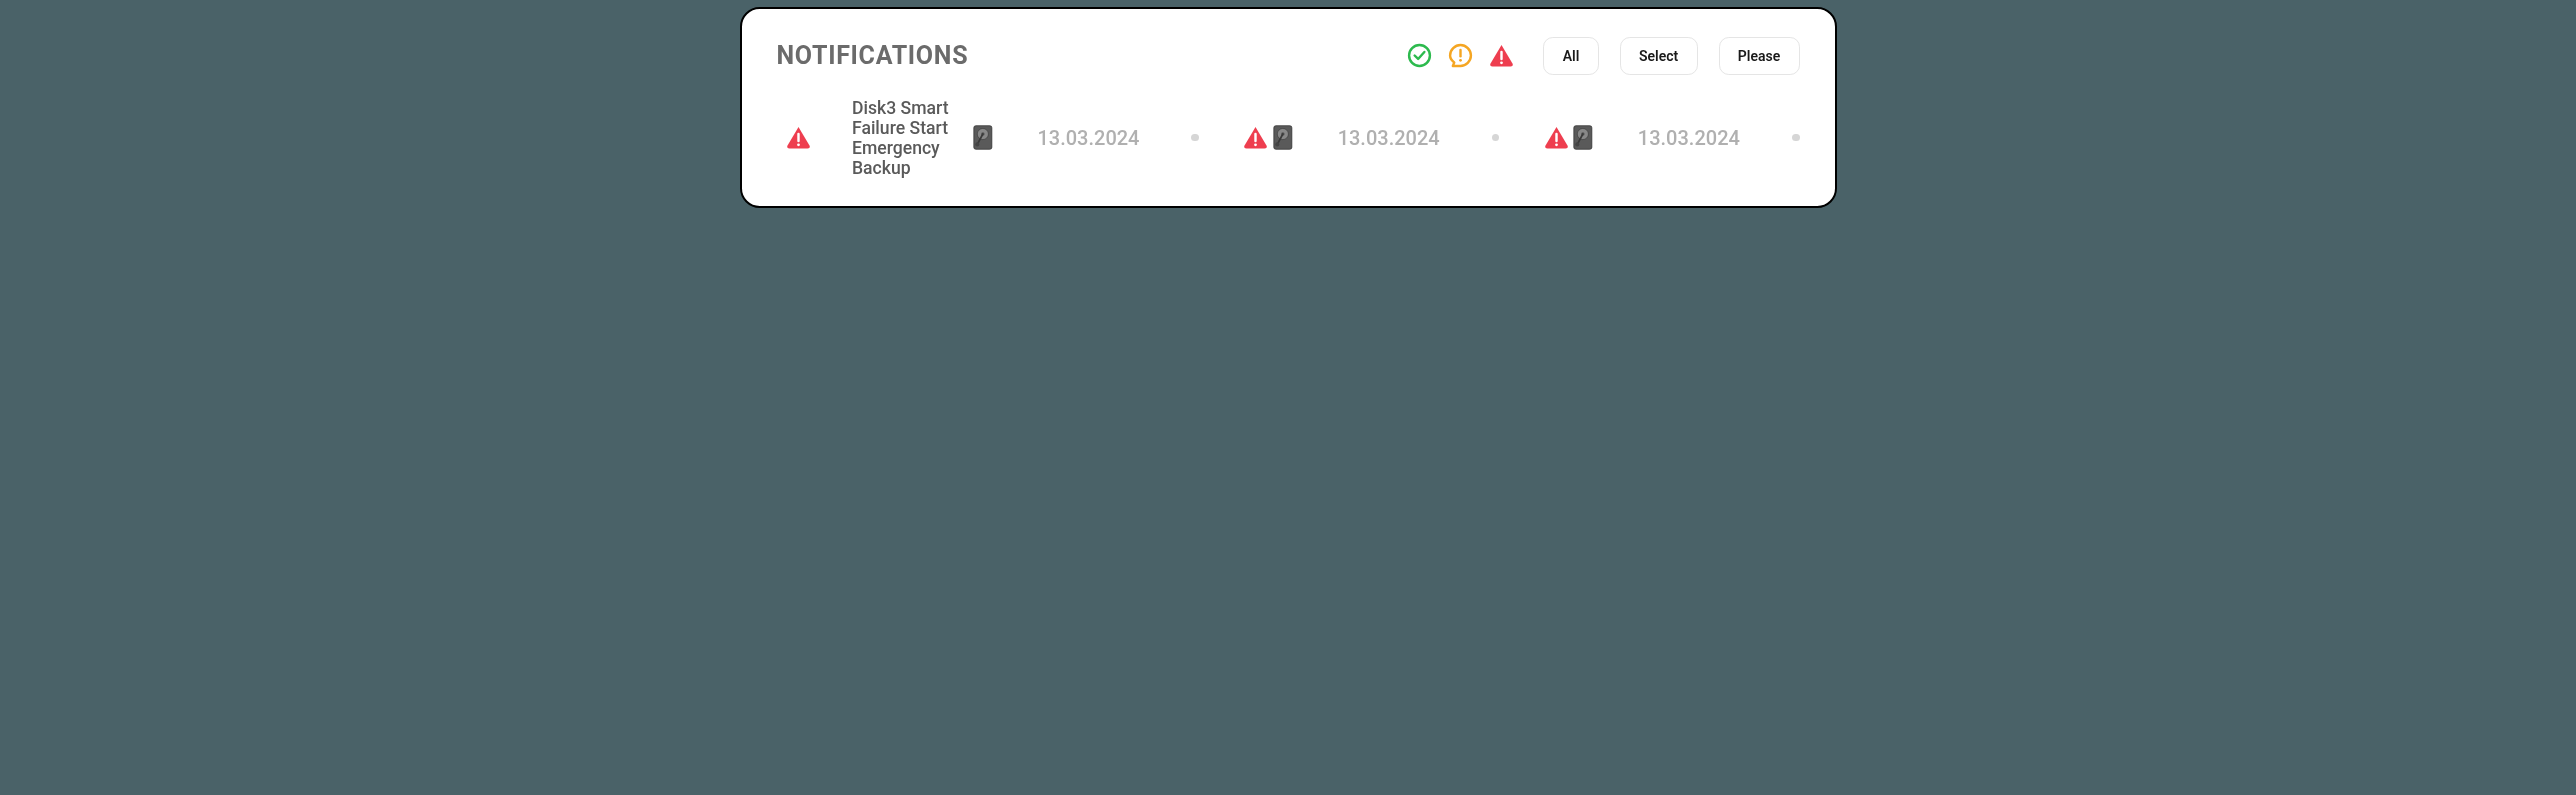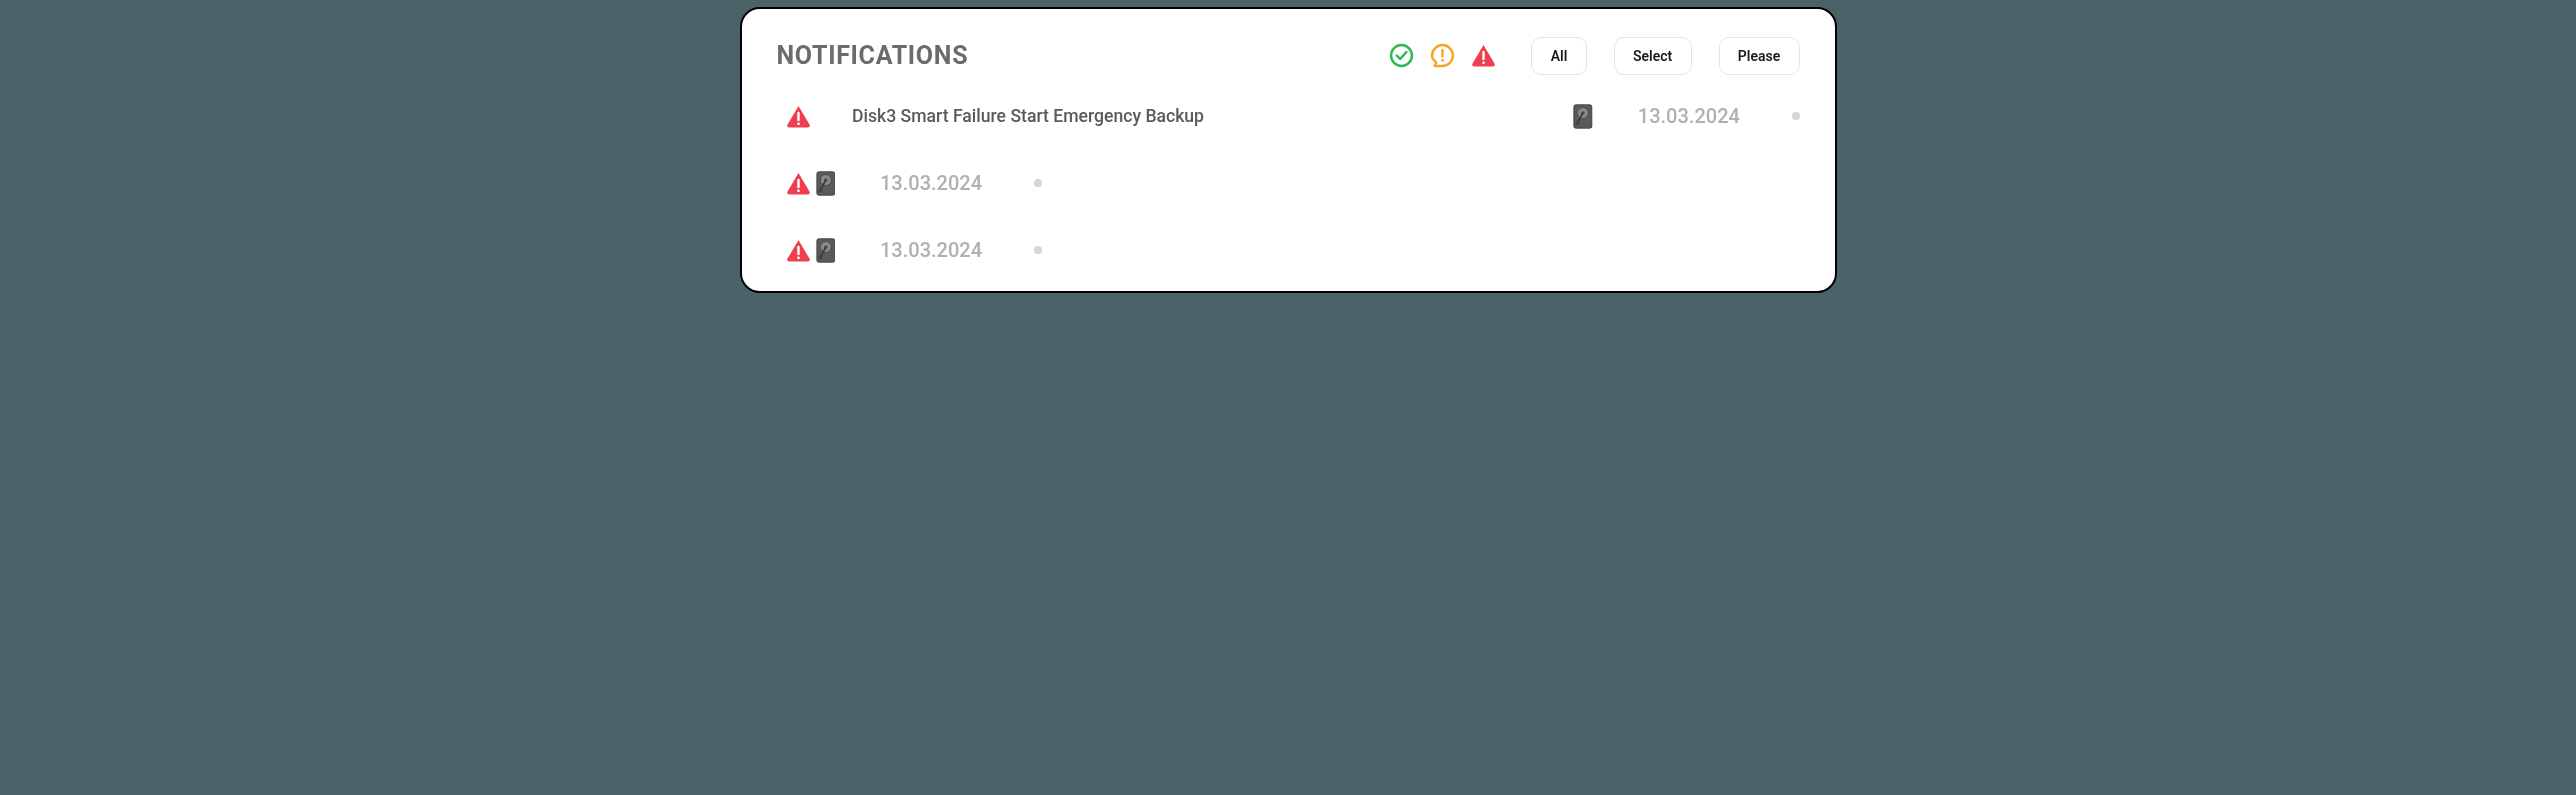--- a/index.html
+++ b/index.html
@@ -20,34 +20,34 @@
       border: 2.1px solid #000000;
       padding: 28px 35px;
       max-width: 1097px;
       margin: 0 auto;
     }
     
     .header {
       display: flex;
       align-items: center;
       justify-content: space-between;
-      margin-bottom: 29px;
+      margin-bottom: 23px;
     }
     
     .title {
       font-size: 25px;
       font-weight: 700;
       letter-spacing: 0.7px;
       color: #6b6b6b;
     }
     
     .header-controls {
       display: flex;
       align-items: center;
-      gap: 27px;
+      gap: 21px;
     }
     
     .filter-icons {
       display: flex;
       align-items: center;
       gap: 15.5px;
       margin-right: 7px;
     }
     
     .filter-icon {
@@ -64,21 +64,21 @@
       padding: 9.8px 18.3px;
       font-size: 14px;
       font-weight: 600;
       color: #1a1a1a;
       cursor: pointer;
       font-family: inherit;
     }
     
     .notification-list {
       display: flex;
-      flex-direction: column;
+      flex-direction: row;
       gap: 42px;
       padding-left: 7px;
     }
     
     .notification-item {
       display: flex;
       align-items: center;
     }
     
     .item-icon {

